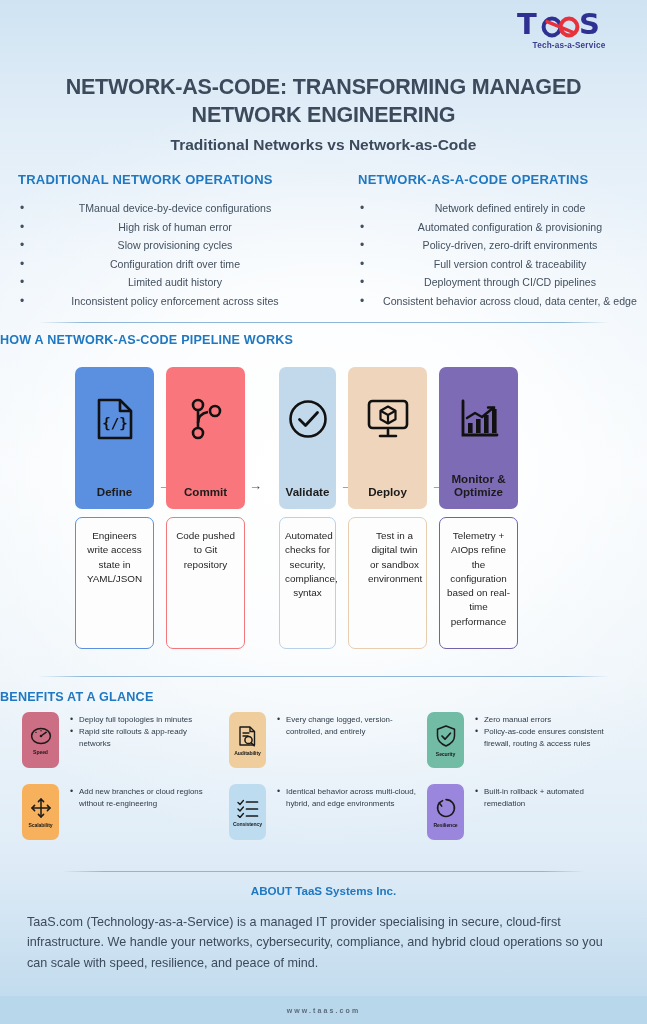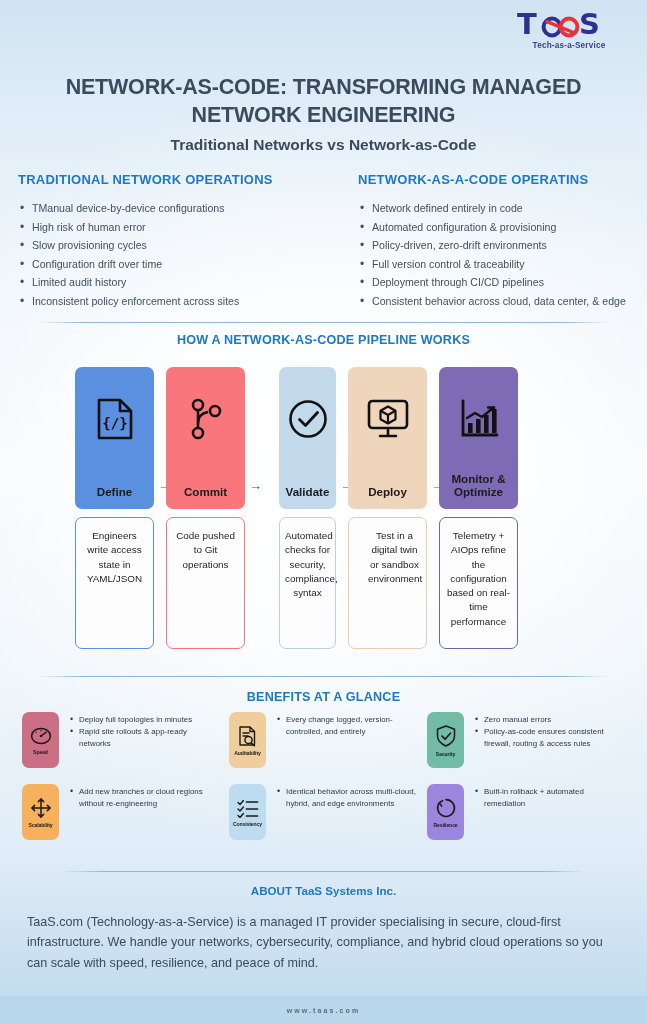--- a/index.html
+++ b/index.html
@@ -82,21 +82,21 @@
   .col { position: absolute; top: 0; }
   .col-left { left: 18px; width: 300px; }
   .col-right { left: 358px; width: 290px; }
   .col-head {
     font-size: 13px;
     font-weight: bold;
     color: #1f78c1;
     letter-spacing: 0.25px;
     margin-bottom: 13px;
   }
-  .col ul { list-style: none; }
+  .col ul { list-style: none; text-align: center; }
   .col li {
     position: relative;
     padding-left: 14px;
     font-size: 10.6px;
     color: #43505f;
     line-height: 1.52;
     margin-bottom: 2.5px;
   }
   .col li::before {
     content: "\2022";
@@ -110,21 +110,21 @@
   
   .divider {
     position: absolute;
     height: 1px;
     background: linear-gradient(90deg, rgba(140,180,215,0) 0%, #8fb6d6 8%, #8fb6d6 92%, rgba(140,180,215,0) 100%);
   }
   .sec-head {
     position: absolute;
     width: 647px;
     left: 0;
-    text-align: center;
+    text-align: left;
     font-size: 12.6px;
     font-weight: bold;
     color: #1f78c1;
     letter-spacing: 0.2px;
   }
 
   
   .pipeline { position: absolute; top: 367px; left: 75px; width: 443px; height: 290px; }
   .pcol { position: absolute; top: 0; width: 79px; }
   .pcard {
@@ -325,21 +325,21 @@
           <svg width="38" height="44" viewBox="0 0 38 44">
             <circle cx="11" cy="8" r="5" fill="none" stroke="#111" stroke-width="2.6"></circle>
             <circle cx="11" cy="36" r="5" fill="none" stroke="#111" stroke-width="2.6"></circle>
             <circle cx="28" cy="14" r="5" fill="none" stroke="#111" stroke-width="2.6"></circle>
             <path d="M11 13 v18" stroke="#111" stroke-width="2.6" fill="none"></path>
             <path d="M11 26 q0 -9 10 -11" stroke="#111" stroke-width="2.6" fill="none"></path>
           </svg>
         </div>
         <div class="plabel">Commit</div>
       </div>
-      <div class="pdesc" style="border-color:#f4777c;">Code pushed to Git operations</div>
+      <div class="pdesc" style="border-color:#f4777c;">Code pushed to Git repository</div>
     </div>
     <div class="parrow" style="left:174px;">→</div>
 
     <div class="pcol" style="left:182px;padding-left:22px;">
       <div class="pcard" style="background:#c2d9ec;">
         <div class="picon">
           <svg width="42" height="42" viewBox="0 0 42 42">
             <circle cx="21" cy="21" r="17.5" fill="none" stroke="#111" stroke-width="2.6"></circle>
             <path d="M12.5 21.5 l6 6 l12 -13" fill="none" stroke="#111" stroke-width="2.8" stroke-linecap="round" stroke-linejoin="round"></path>
           </svg>

